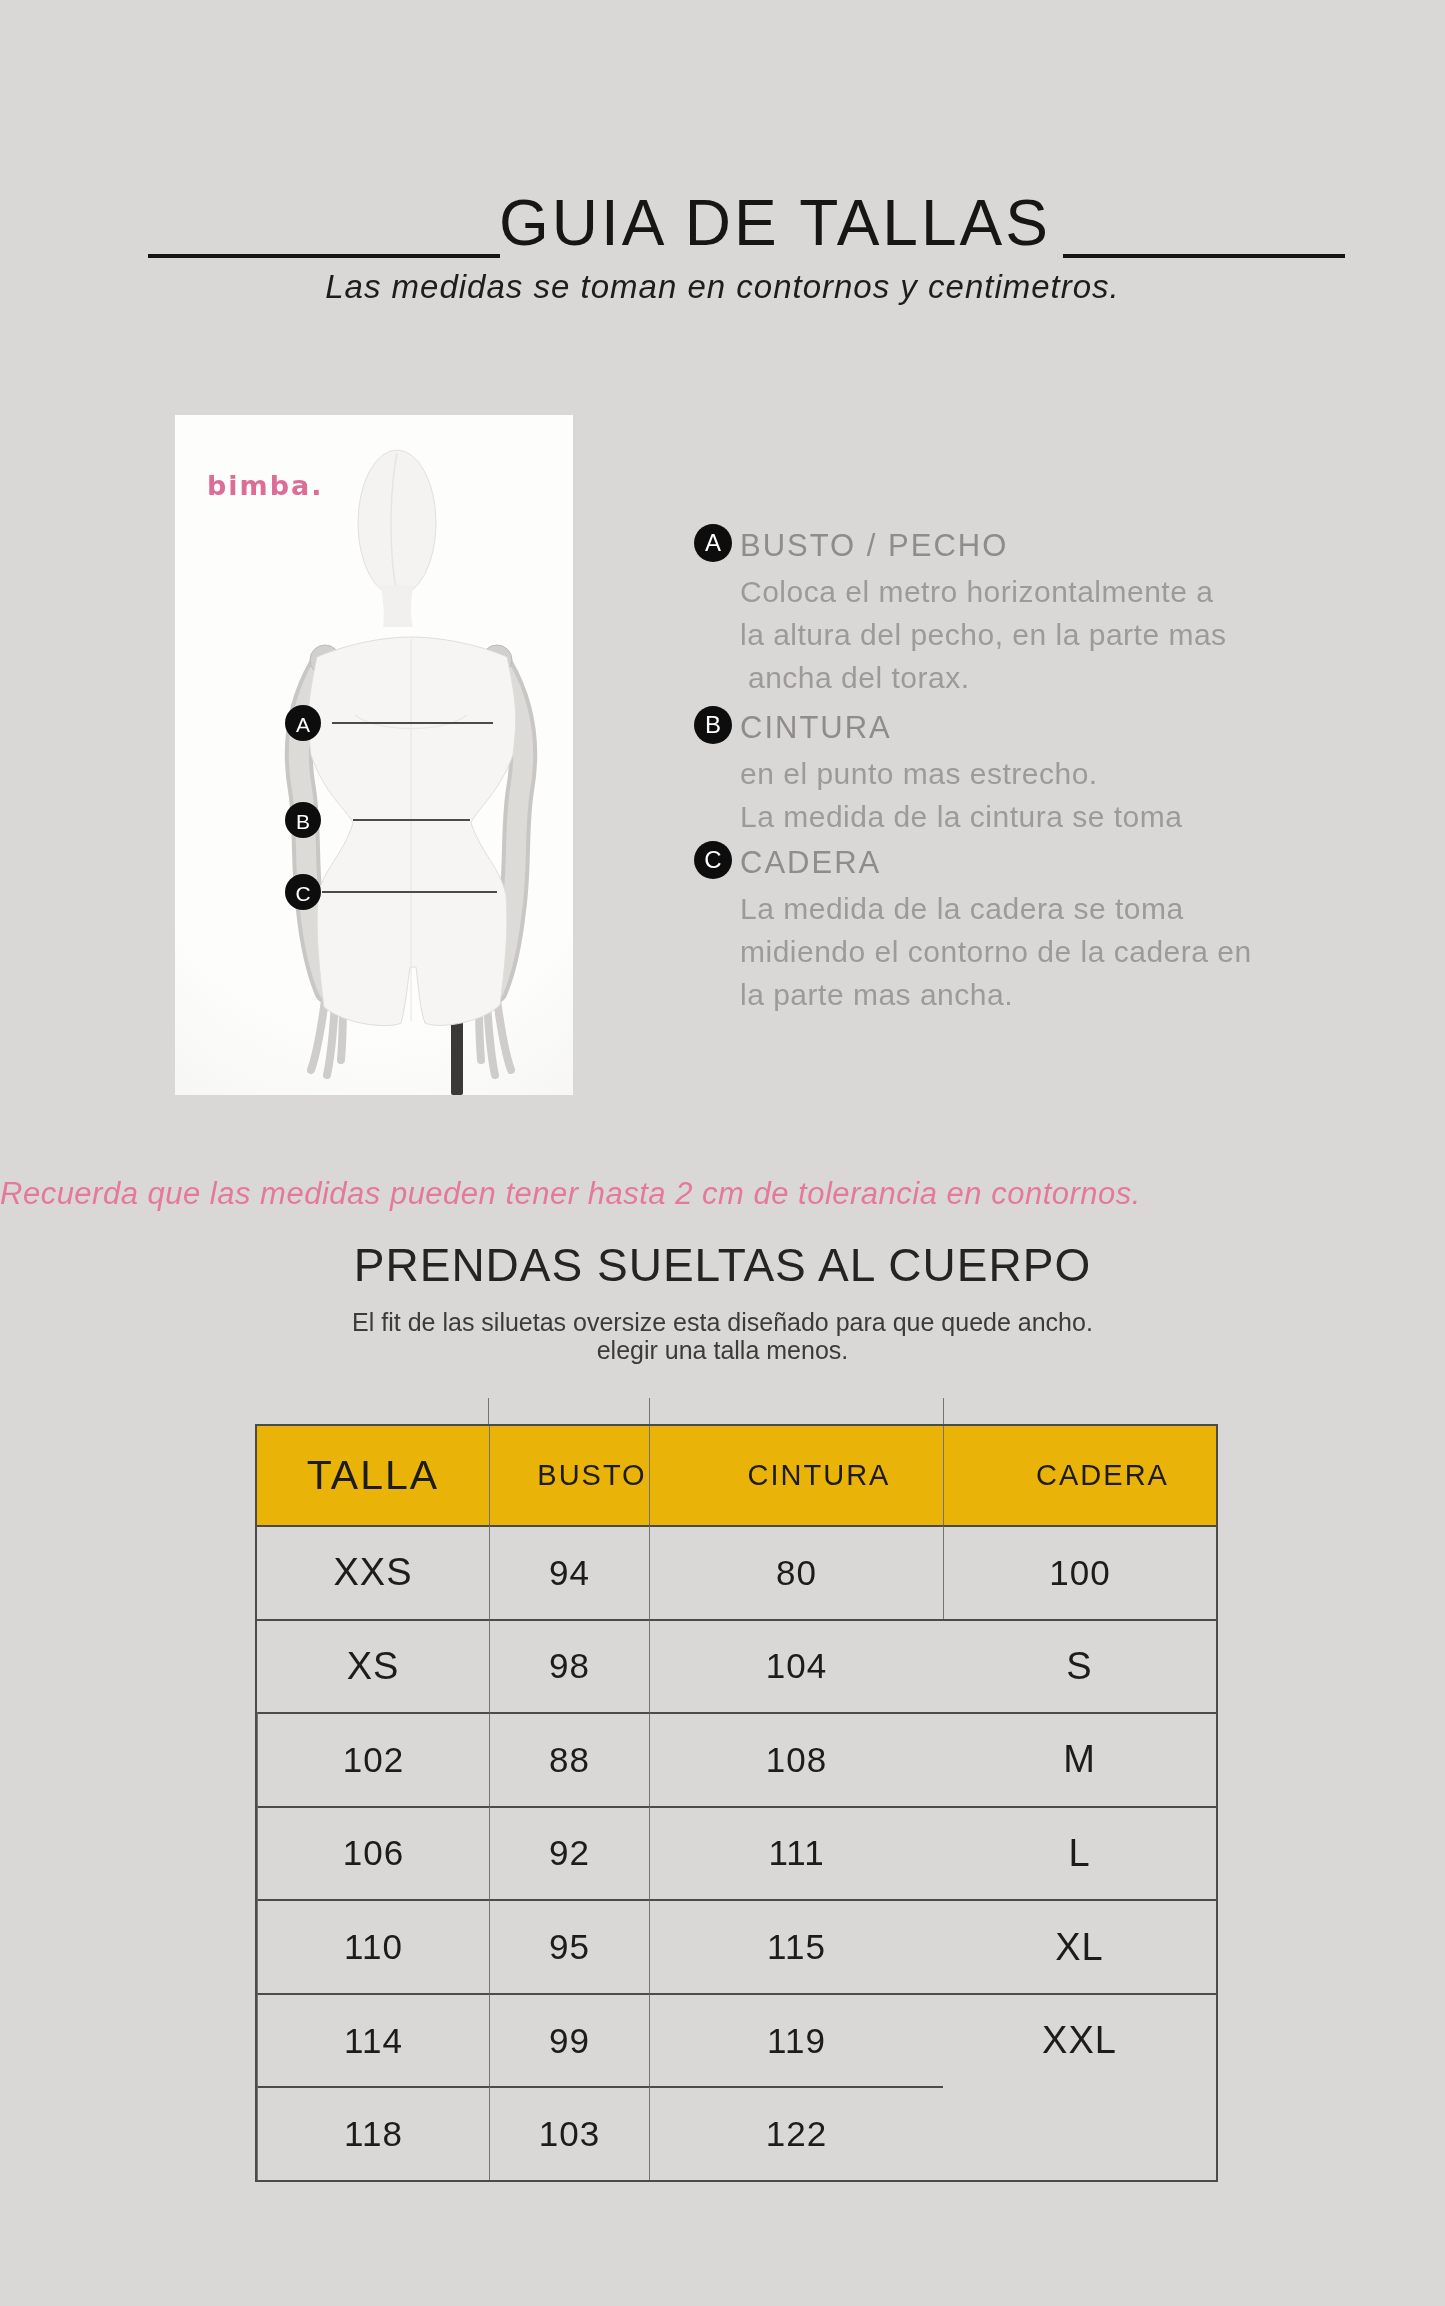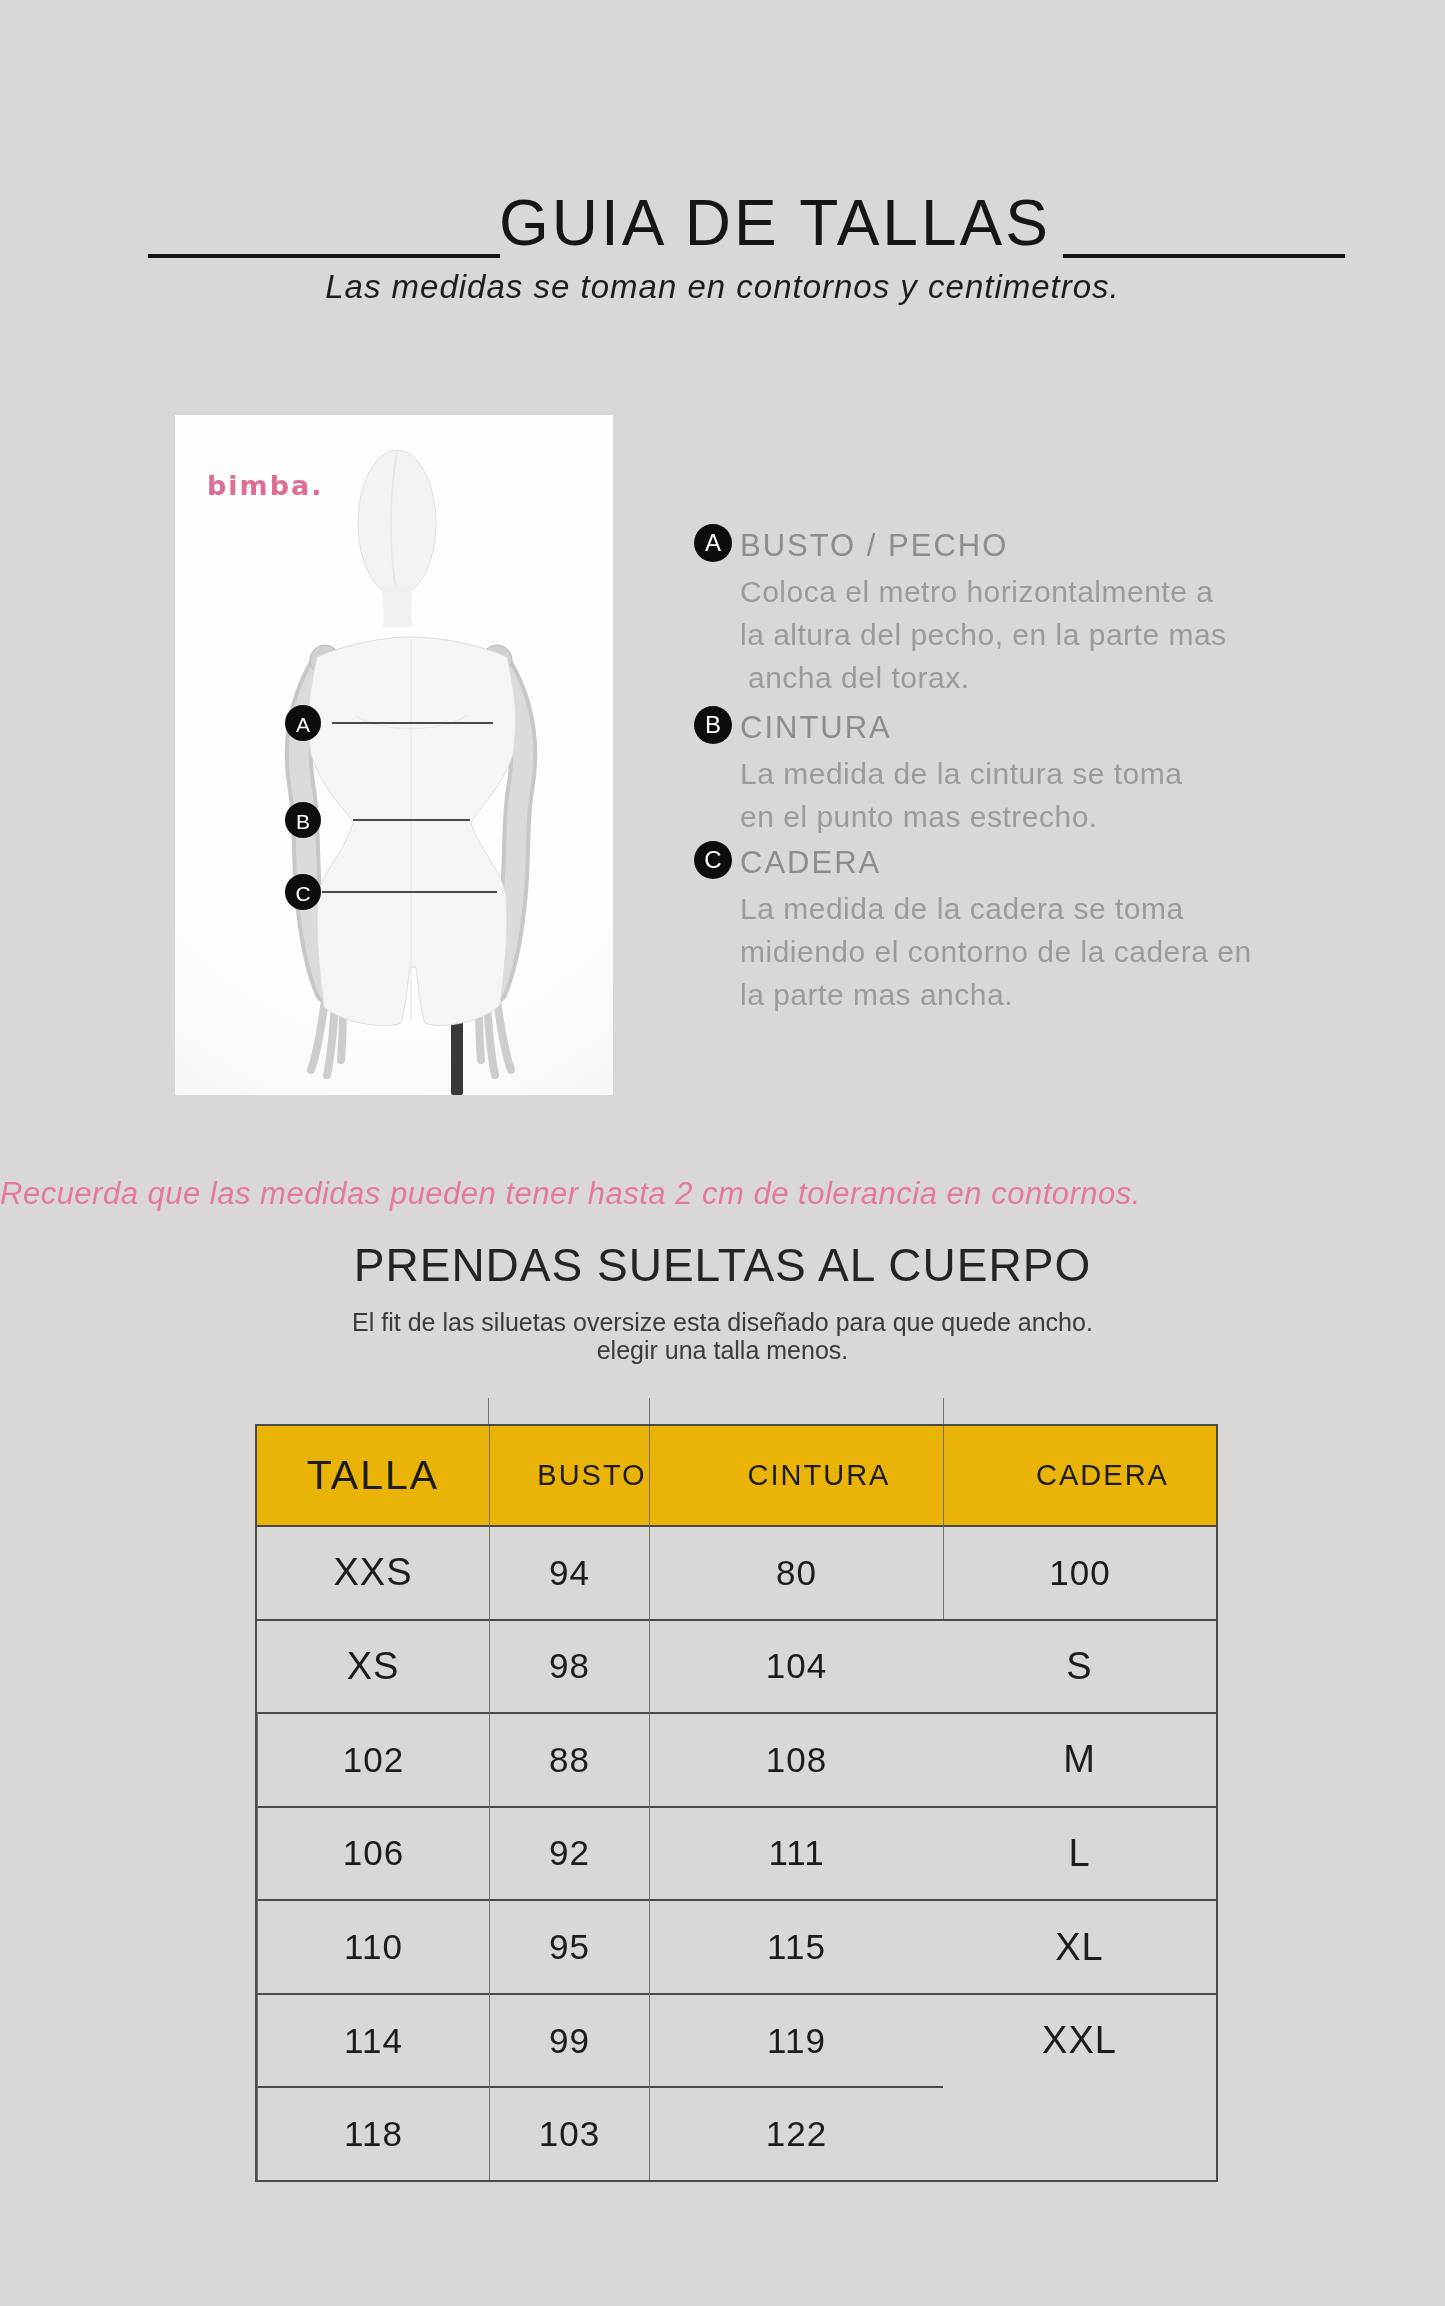--- a/index.html
+++ b/index.html
@@ -26,21 +26,21 @@
   .rule-right{left:1063px;width:282px;}
   .subtitle{
     position:absolute;left:0;right:0;top:268px;
     text-align:center;
     font-size:33px;font-style:italic;font-weight:300;
     letter-spacing:1px;color:#1d1d1b;
   }
 
   
   .panel{
-    position:absolute;left:175px;top:415px;width:438px;height:680px;
+    position:absolute;left:175px;top:415px;width:398px;height:680px;
     background:radial-gradient(130% 105% at 50% 32%, #fdfdfc 55%, #efeeeb 100%);
   }
   .logo{
     position:absolute;left:32px;top:55px;
     font-family:"DejaVu Sans", sans-serif;
     font-size:27px;font-weight:bold;letter-spacing:2px;
     color:#dd6d95;
   }
   .panel svg{position:absolute;left:0;top:0;}
 
@@ -194,22 +194,22 @@
   <div class="sec-title" style="left:740px;top:528px;">BUSTO / PECHO</div>
   <div class="sec-body" style="left:740px;top:570px;">
     <div>Coloca el metro horizontalmente a</div>
     <div>la altura del pecho, en la parte mas</div>
     <div style="padding-left:8px;">ancha del torax.</div>
   </div>
 
   <div class="badge" style="left:694px;top:706px;">B</div>
   <div class="sec-title" style="left:740px;top:710px;">CINTURA</div>
   <div class="sec-body" style="left:740px;top:752px;">
+    <div>en el punto mas estrecho.</div>
     <div>La medida de la cintura se toma</div>
-    <div>en el punto mas estrecho.</div>
   </div>
 
   <div class="badge" style="left:694px;top:841px;">C</div>
   <div class="sec-title" style="left:740px;top:845px;">CADERA</div>
   <div class="sec-body" style="left:740px;top:887px;">
     <div>La medida de la cadera se toma</div>
     <div>midiendo el contorno de la cadera en</div>
     <div>la parte mas ancha.</div>
   </div>
 

